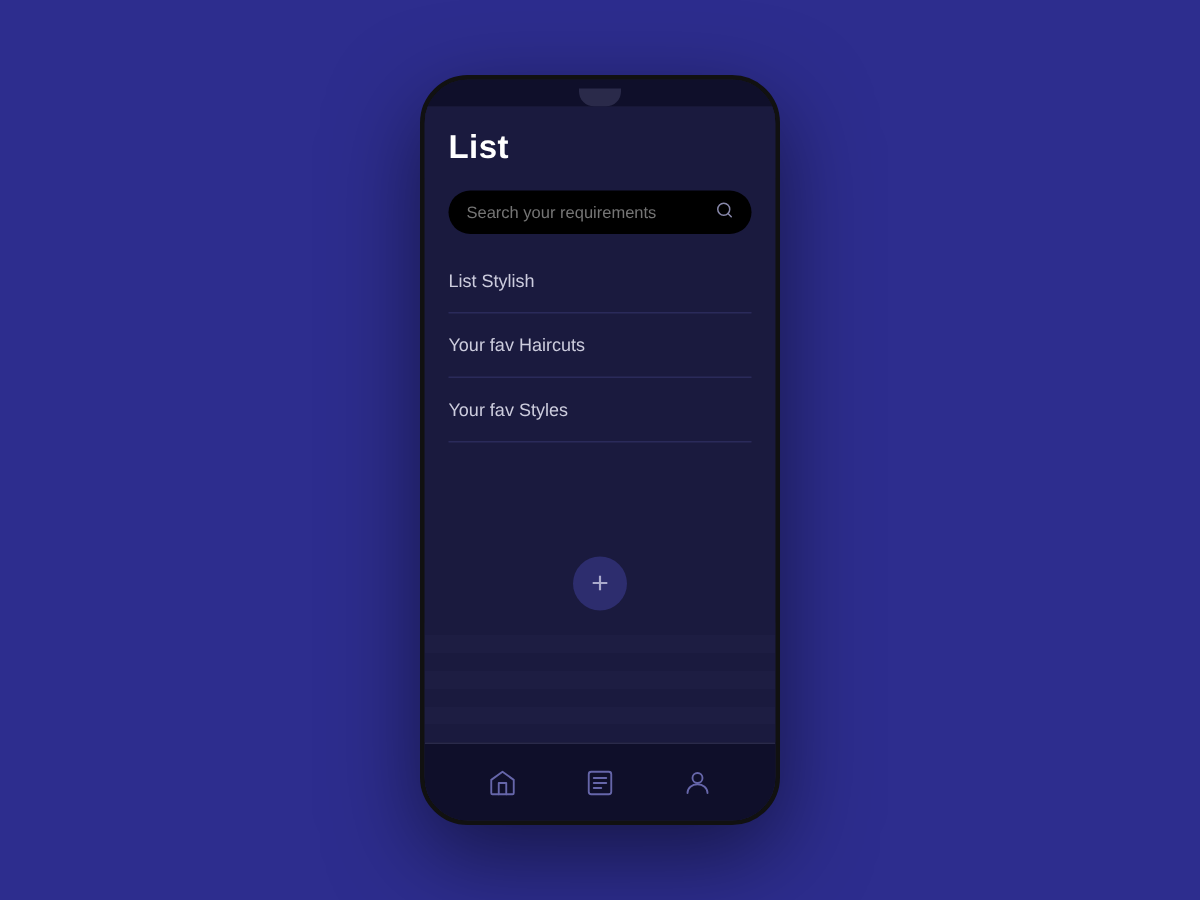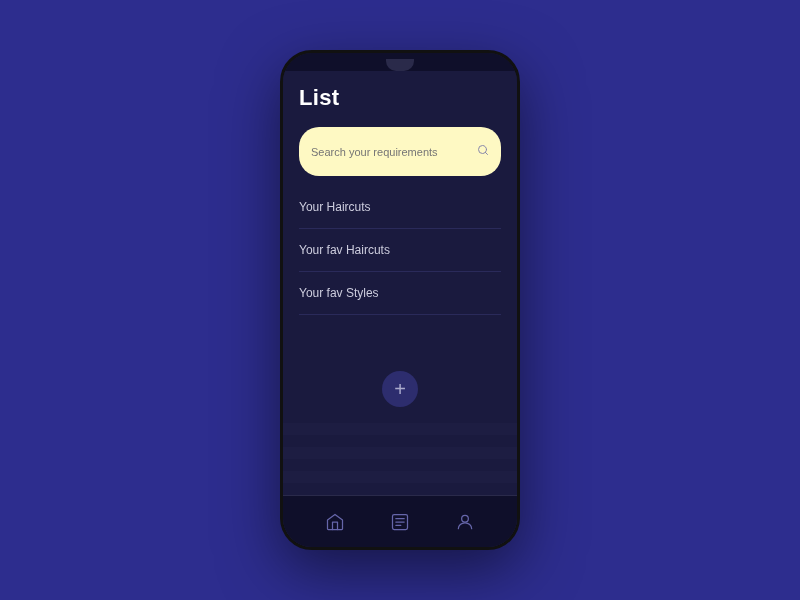--- a/index.html
+++ b/index.html
@@ -57,23 +57,23 @@
 
     .app-title {
       color: #ffffff;
       font-size: 22px;
       font-weight: 700;
       letter-spacing: 0.3px;
     }
 
     .search-bar {
       margin: 8px 16px 10px 16px;
-      background: #fef9c3;
+      background: #000000;
       border-radius: 20px;
-      padding: 17px 12px;
+      padding: 7px 12px;
       display: flex;
       align-items: center;
       gap: 6px;
       justify-content: flex-end;
     }
 
     .search-input {
       flex: 1;
       background: transparent;
       border: none;
@@ -181,21 +181,21 @@
       <input class="search-input" type="text" readonly="" placeholder="Search your requirements" style="">
       <span class="search-icon-svg">
         <svg width="12" height="12" viewBox="0 0 24 24" fill="none" stroke="#8888aa" stroke-width="2" stroke-linecap="round" stroke-linejoin="round">
           <circle cx="11" cy="11" r="8"></circle>
             <line x1="21" y1="21" x2="16.65" y2="16.65"></line>
         </svg>
       </span>
     </div>
 
     <div class="list-container">
-      <div class="list-item">Your Haircuts</div>
+      <div class="list-item">List Stylish</div>
       <div class="list-item">Your fav Haircuts</div>
       <div class="list-item">Your fav Styles</div>
     </div>
 
     <div class="add-button-area">
       <button class="add-button">+</button>
     </div>
 
     <div class="striped-area"></div>
 

